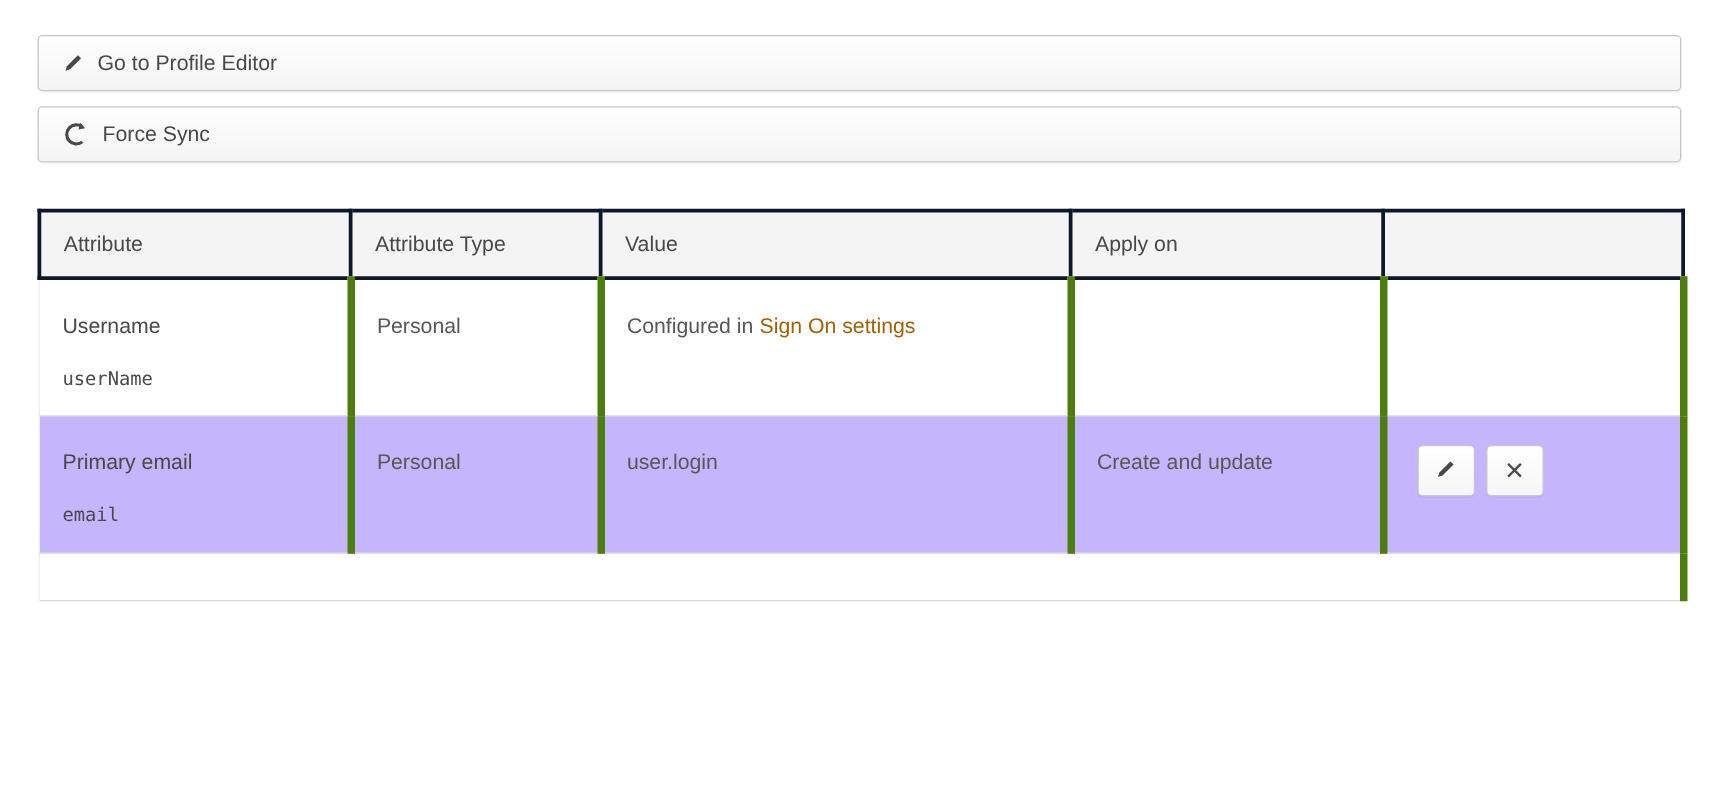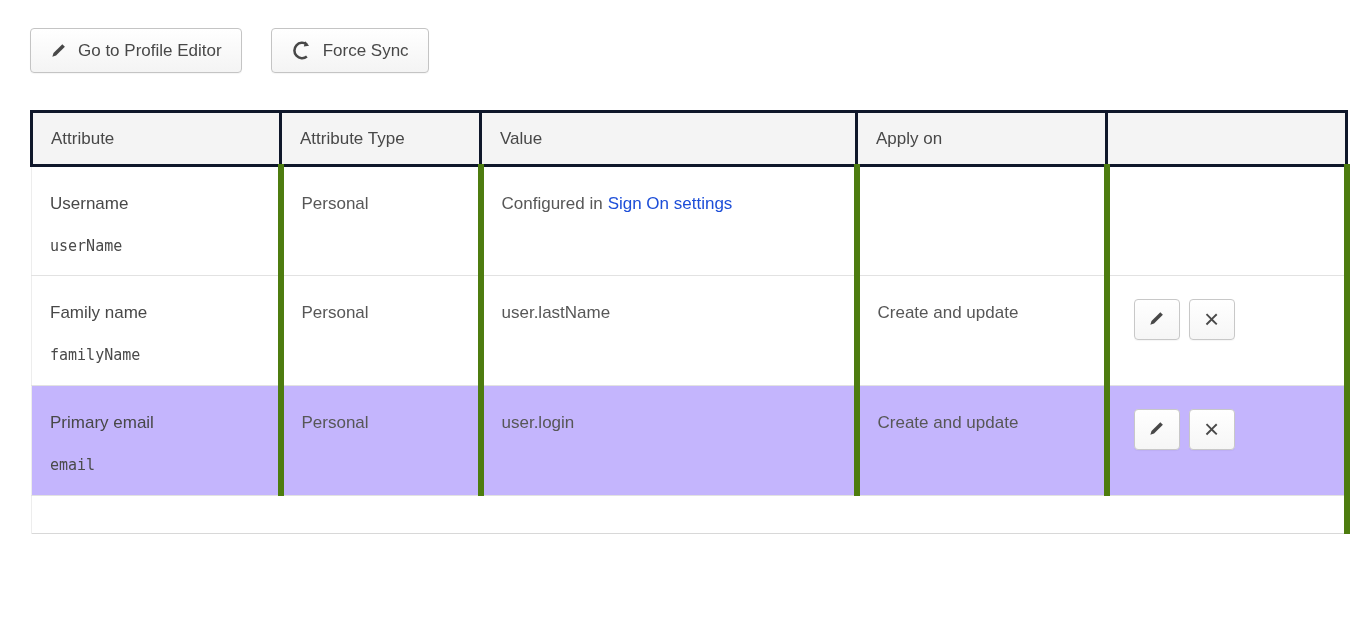--- a/index.html
+++ b/index.html
@@ -1,41 +1,41 @@
 <!DOCTYPE html>
 <html><head>
 <meta charset="utf-8">
 <style>
   * { margin:0; padding:0; box-sizing:border-box; }
   html,body { width:1370px; height:644px; overflow:hidden; background:#fff;
               font-family:"Liberation Sans", sans-serif; color:#484848; }
   .page { padding:28px 25px 0 30px; }
 
   
-  .toolbar { display:flex; gap:29px; margin-bottom:37px; }
+  .toolbar { display:flex; gap:12px; margin-bottom:37px;flex-direction:column; }
   .btn { display:inline-flex; align-items:center; gap:11px; height:45px; padding:0 19px;
          background:linear-gradient(#ffffff,#f4f4f4); border:1px solid #c4c4c4; border-radius:4px;
          font-family:"Liberation Sans", sans-serif; font-size:17px; color:#484848; cursor:pointer;
          box-shadow:0 1px 1px rgba(0,0,0,0.04); }
   .btn svg { display:block; }
 
   
   table { width:1315px; border-collapse:collapse; table-layout:fixed; border:1px solid #d8d8d8; }
   col.c1 { width:249px; } col.c2 { width:200px; } col.c3 { width:376px; }
   col.c4 { width:250px; } col.c5 { width:240px; }
   thead th { background:#f4f4f4; text-align:left; font-weight:400; font-size:17px; color:#484848;
              padding:16px 18px 15px 18px; border:3px solid #0f172a; }
   tbody td { vertical-align:top; padding:27px 18px 0 18px; font-size:17px; color:#575757;
              border-left:1px solid #ededed; border-right:6px solid #4d7c0f;
              border-bottom:1px solid #e2e2e2; }
   tbody tr { height:110px; }
   tbody tr.row-alt { background:#c4b5fd; }
   .attr-label { font-size:17px; color:#484848; }
   .attr-name  { margin-top:23px; font-family:"DejaVu Sans Mono", monospace; font-size:15px; color:#4a4a4a; }
-  a.link { color:#1d4ed8; text-decoration:none; margin-left:5px; }
+  a.link { color:#a16207; text-decoration:none; margin-left:5px; }
 
   
   .actions-wrap { display:flex; gap:9px; margin-top:-4px; padding-left:6px; }
   .icon-btn { width:46px; height:41px; display:inline-flex; align-items:center; justify-content:center;
               background:linear-gradient(#ffffff,#f6f6f6); border:1px solid #c8c8c8; border-radius:4px;
               cursor:pointer; box-shadow:0 1px 1px rgba(0,0,0,0.04); }
   .x-glyph { font-size:26px; line-height:1; color:#4a4a4a; font-weight:400; margin-top:-2px; }
 
   
   tbody tr.empty-row { height:38px; }
@@ -92,43 +92,20 @@
         </td>
         <td>Personal</td>
         <td>
           <span>Configured in</span><a class="link" href="#">Sign On settings</a>
         </td>
         <td></td>
         <td></td>
       </tr>
 
 
-      <tr>
-        <td>
-          <div class="attr-label">Family name</div>
-          <div class="attr-name">familyName</div>
-        </td>
-        <td>Personal</td>
-        <td>user.lastName</td>
-        <td>Create and update</td>
-        <td>
-          <div class="actions-wrap">
-            <button class="icon-btn">
-              <span>
-                <svg width="17" height="17" viewBox="0 0 16 16">
-                    <path d="M2.2 13.8l1.1-3.5 8.3-8.3 2.4 2.4-8.3 8.3z" fill="#484848"></path>
-                  </svg>
-              </span>
-            </button>
-            <button class="icon-btn">
-              <span class="x-glyph">×</span>
-            </button>
-          </div>
-        </td>
-      </tr>
 
       <tr class="row-alt">
         <td>
           <div class="attr-label">Primary email</div>
           <div class="attr-name">email</div>
         </td>
         <td>Personal</td>
         <td>user.login</td>
         <td>Create and update</td>
         <td>

